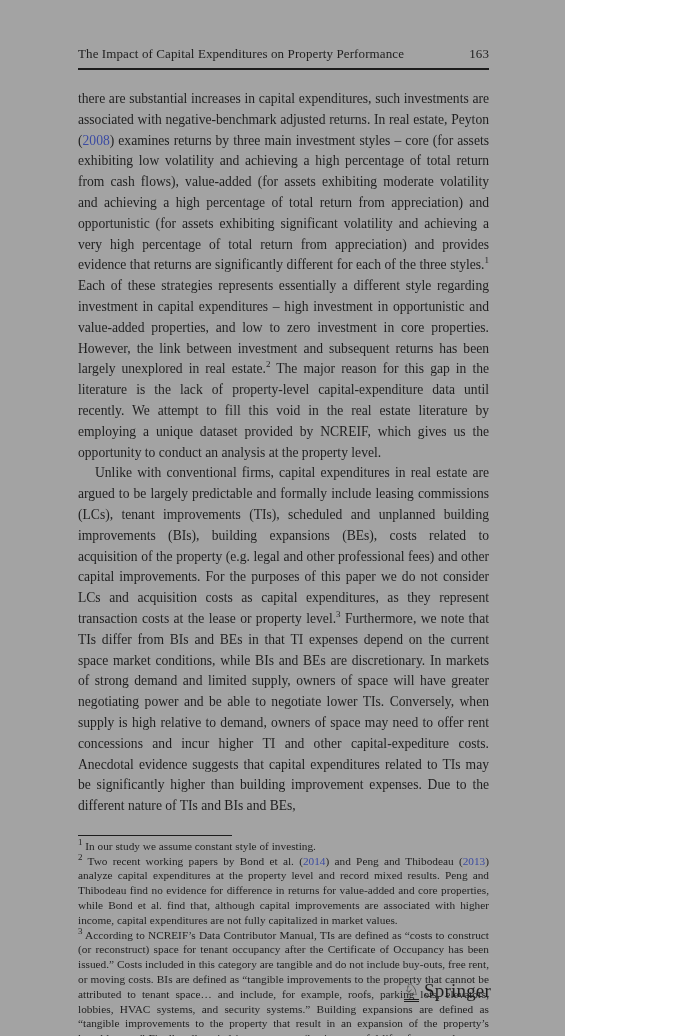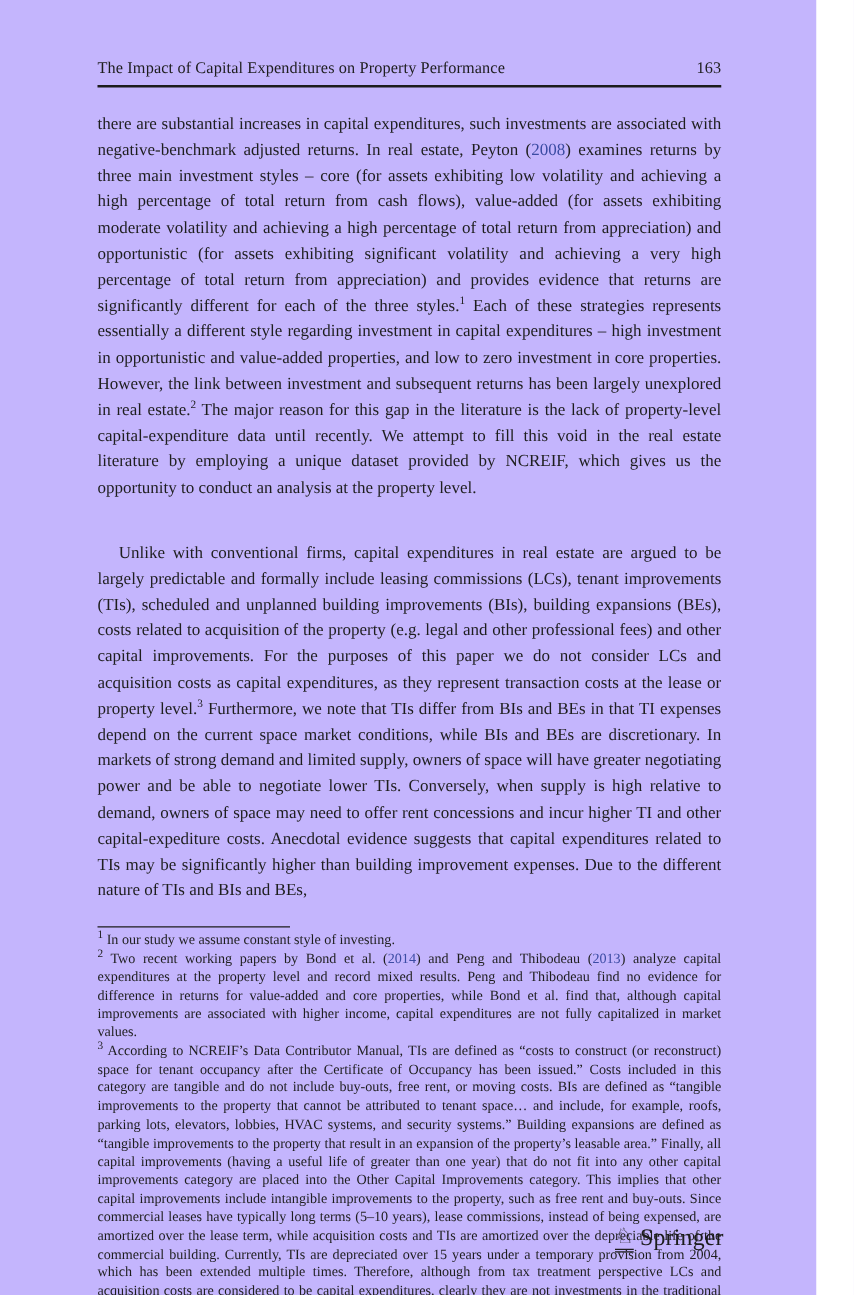--- a/index.html
+++ b/index.html
@@ -2,23 +2,23 @@
 <html><head>
 <meta charset="utf-8">
 <style>
   html, body {
     margin: 0;
     padding: 0;
     background: #ffffff;
   }
   .page {
     position: relative;
-    width: 653px;
+    width: 565px;
     height: 1036px;
-    background: #c4b5fd;
+    background: #a3a3a3;
     font-family: "Liberation Serif", "DejaVu Serif", serif;
     color: #1e1e1e;
     overflow: hidden;
     box-sizing: border-box;
     text-decoration: underline;
   }
   .content {
     position: absolute;
     left: 78px;
     right: 76px;
@@ -36,21 +36,21 @@
     border-top: 2.6px solid #1c1c1c;
     margin: 6px 0 0 0;
   }
   .body-text {
     margin-top: 19px;
     font-size: 13.6px;
     line-height: 20.8px;
     text-align: justify;
   }
   .para { margin: 0; }
-  .para.indented { text-indent: 17px; margin-top: 31px; }
+  .para.indented { text-indent: 17px; }
   .sup {
     vertical-align: super;
     font-size: 9px;
     line-height: 0;
   }
   .link {
     color: #3b4ba3;
   }
   .footnote-rule {
     border: none;

